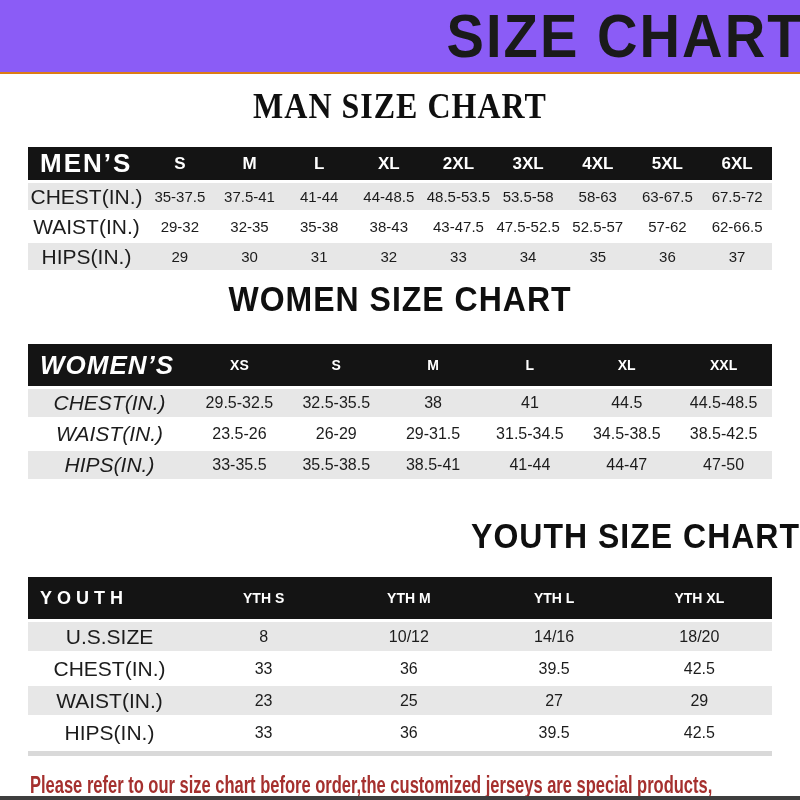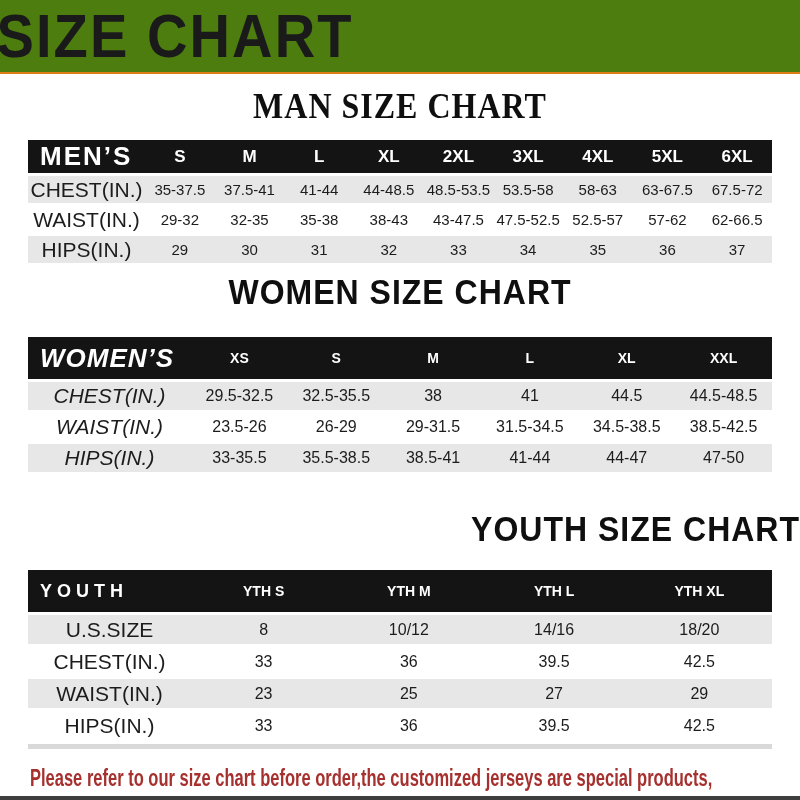--- a/index.html
+++ b/index.html
@@ -2,39 +2,39 @@
 <html><head>
 <meta charset="utf-8">
 <style>
   html,body{margin:0;padding:0;}
   body{
     width:800px;height:800px;position:relative;overflow:hidden;
     background:#ffffff;font-family:"Liberation Sans",sans-serif;
   }
   
   .banner{
-    height:72px;background:#4d7c0f;border-bottom:2px solid #dd7d13;
-    display:flex;align-items:center;justify-content:flex-start;
+    height:72px;background:#8b5cf6;border-bottom:2px solid #dd7d13;
+    display:flex;align-items:center;justify-content:flex-end;
   }
   .banner-text{
     font-size:55px;font-weight:bold;color:#1a1a1a;letter-spacing:2px;
     transform:scale(1.02,1.1);
   }
   
   .sec-head{text-align:center;font-weight:bold;color:#0f0f0f;line-height:36px;}
   .sec-head .t{display:inline-block;font-size:32px;letter-spacing:1px;transform:scale(1.0,1.12);}
   .sec-head.man{margin-top:14px;font-family:Liberation Serif, serif;}
   .sec-head.women{margin-top:8px;}
   .sec-head.youth{margin-top:36px;text-align:right;}
   
   table.size-table{
     width:744px;margin:0 auto;table-layout:fixed;
     border-collapse:separate;border-spacing:0 3px;
   }
-  table.size-table.men{margin-top:7px;}
+  table.size-table.men{margin-top:14px;}
   table.size-table.women{margin-top:18px;}
   table.size-table.youth{margin-top:14px;}
   .size-table td{text-align:center;vertical-align:middle;color:#1c1c1c;}
   tr.head td{background:#141414;color:#ffffff;font-weight:bold;}
   tr.head td.lbl{text-align:left;padding-left:12px;}
   .men tr.head td{height:30px;font-size:17px;}
   .women tr.head td,.youth tr.head td{height:40px;font-size:14px;}
   .men tr.head td.lbl{font-size:26px;letter-spacing:2px;}
   .women tr.head td.lbl{font-size:26px;letter-spacing:1px;}
   .youth tr.head td.lbl{font-size:18px;letter-spacing:5px;}

